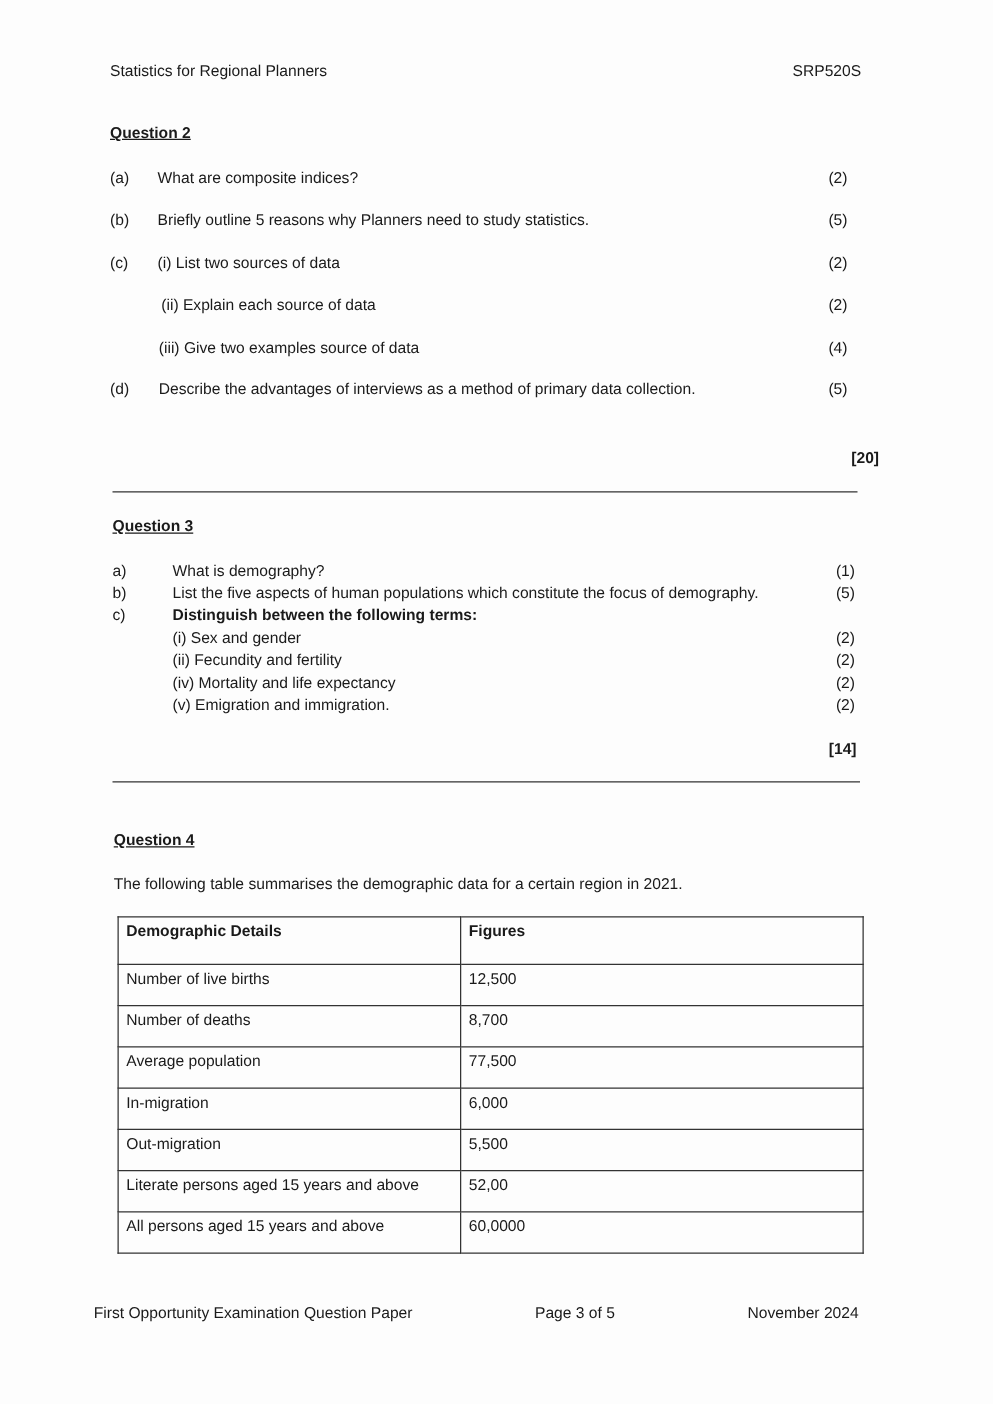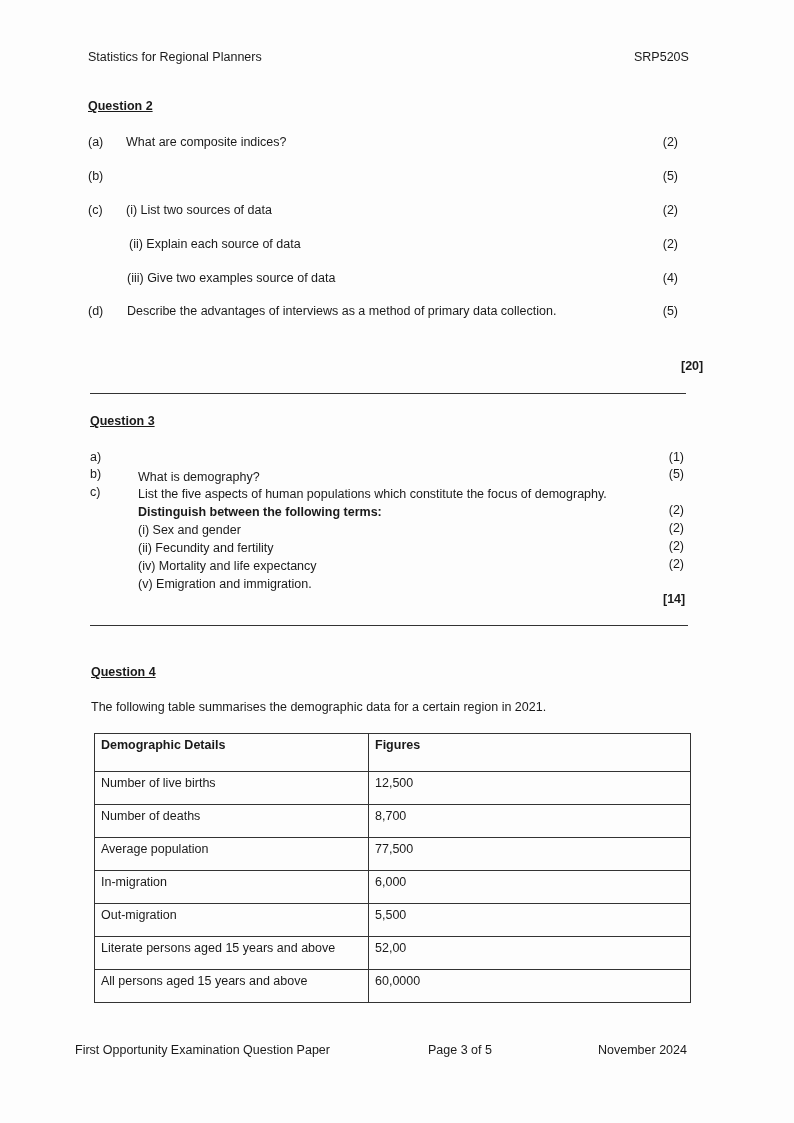--- a/index.html
+++ b/index.html
@@ -7,21 +7,21 @@
   .abs { position: absolute; }
   .hdr-left { left: 88px; top: 50px; }
   .hdr-right { left: 634px; top: 50px; }
   .qtitle { font-weight: bold; text-decoration: underline; font-size: 12.5px; }
   .row { position: absolute; left: 88px; width: 600px; height: 18px; }
   .row .lbl { position: absolute; left: 0; }
   .row .txt { position: absolute; left: 38px; }
   .row .mk { position: absolute; right: 10px; }
   .q3row { position: absolute; left: 90px; width: 596px; height: 17px; }
   .q3row .lbl { position: absolute; left: 0; }
-  .q3row .txt { position: absolute; left: 48px; margin-top: 20px; }
+  .q3row .txt { position: absolute; left: 48px; }
   .q3row .mk { position: absolute; right: 2px; }
   .total { font-weight: bold; }
   .hr { position: absolute; height: 1px; background: #333; }
   table.demo { position: absolute; left: 94px; top: 733px; width: 597px; border-collapse: collapse; }
   table.demo td { border: 1px solid #333; height: 33px; padding: 0 6px; vertical-align: top; padding-top: 4px; box-sizing: border-box; font-size: 12.5px; }
   table.demo td.c1 { width: 274px; }
   table.demo th { border: 1px solid #333; height: 33px; padding: 4px 6px 0; text-align: left; vertical-align: top; font-size: 12.5px; }
   .foot { top: 1043px; font-size: 12.5px; }
 </style>
 </head>
@@ -32,20 +32,21 @@
 
 <div class="abs qtitle" style="left:88px;top:99px;">Question 2</div>
 
 <div class="row" style="top:135px;">
   <span class="lbl">(a)</span>
   <span class="txt">What are composite indices?</span>
   <span class="mk">(2)</span>
 </div>
 <div class="row" style="top:169px;">
   <span class="lbl">(b)</span>
+  <span class="txt">Briefly outline 5 reasons why Planners need to study statistics.</span>
   <span class="mk">(5)</span>
 </div>
 <div class="row" style="top:203px;">
   <span class="lbl">(c)</span>
   <span class="txt">(i) List two sources of data</span>
   <span class="mk">(2)</span>
 </div>
 <div class="row" style="top:237px;text-align:right;">
   <span class="lbl"></span>
   <span class="txt" style="left:41px;"> (ii) Explain each   source of data</span>

